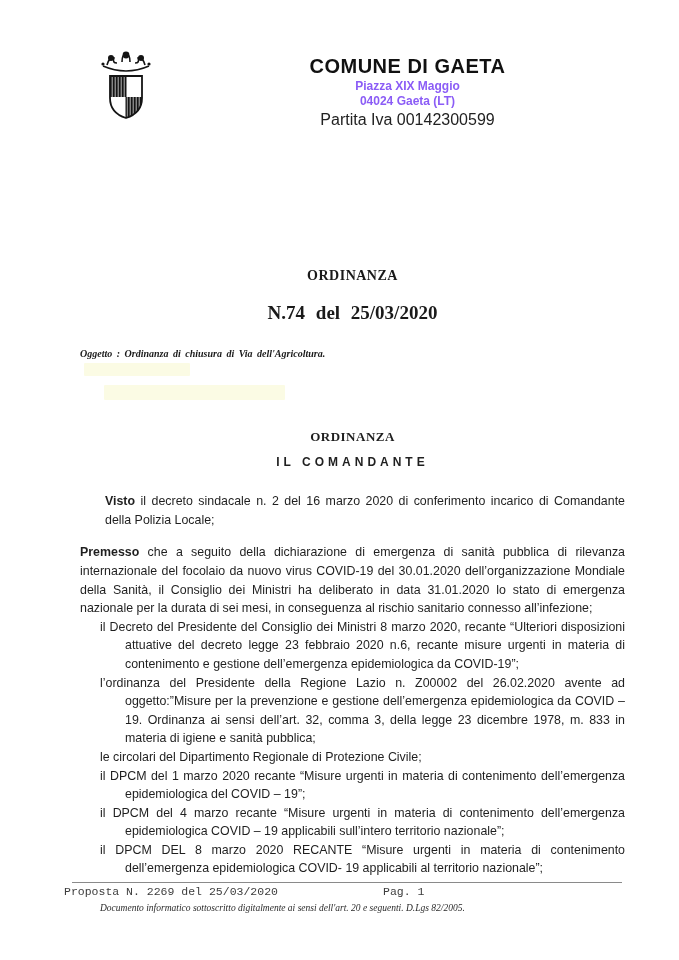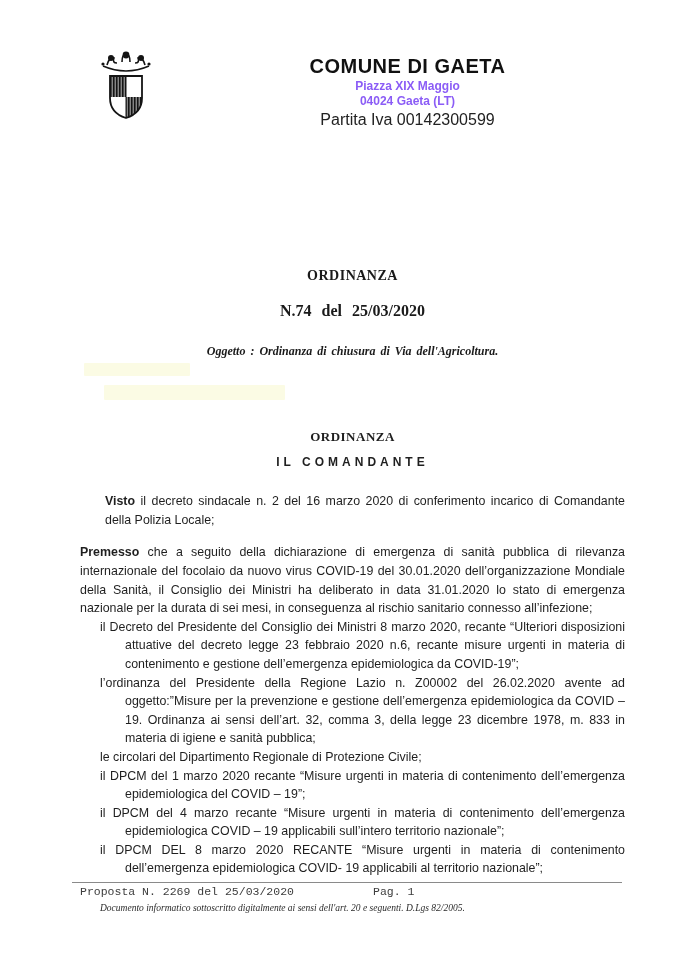--- a/index.html
+++ b/index.html
@@ -49,33 +49,32 @@
   .doc-type {
     text-align: center;
     font-family: "Liberation Serif", serif;
     font-size: 14px;
     font-weight: bold;
     letter-spacing: .5px;
   }
   .doc-number {
     text-align: center;
     font-family: "Liberation Serif", serif;
-    font-size: 16px;
+    font-size: 19px;
     font-weight: bold;
     word-spacing: 6px;
     margin-top: 18px;
   }
   .doc-subject {
     font-family: "Liberation Serif", serif;
-    font-size: 12px;
+    font-size: 10px;
     font-weight: bold;
     font-style: italic;
     margin-top: 24px;
     word-spacing: 2px;
-    text-align: center;
   }
 
   
   .redacted-1, .redacted-2 {
     position: absolute;
     background: #fbfbe4;
     border-radius: 1px;
   }
   .redacted-1 { left: 84px;  top: 363px; width: 106px; height: 13px; }
   .redacted-2 { left: 104px; top: 385px; width: 181px; height: 15px; }
@@ -126,30 +125,30 @@
     left: 0; top: 882px; width: 679px;
     color: #3d3d3d;
   }
   .footer-rule {
     margin-left: 72px;
     width: 550px;
     border-top: 1.5px solid #8a8a8a;
   }
   .footer-mono {
     position: relative;
-    padding-left: 80px;
+    padding-left: 64px;
     font-family: "Liberation Mono", monospace;
     font-size: 11.5px;
     line-height: 14px;
     margin-top: 2px;
     white-space: pre;
   }
   .footer-page {
     position: absolute;
-    left: 373px; top: 0;
+    left: 383px; top: 0;
   }
   .footer-legal {
     padding-left: 100px;
     font-family: "Liberation Serif", serif;
     font-style: italic;
     font-size: 9.5px;
     color: #2a2a2a;
     margin-top: 4px;
   }
 </style>

